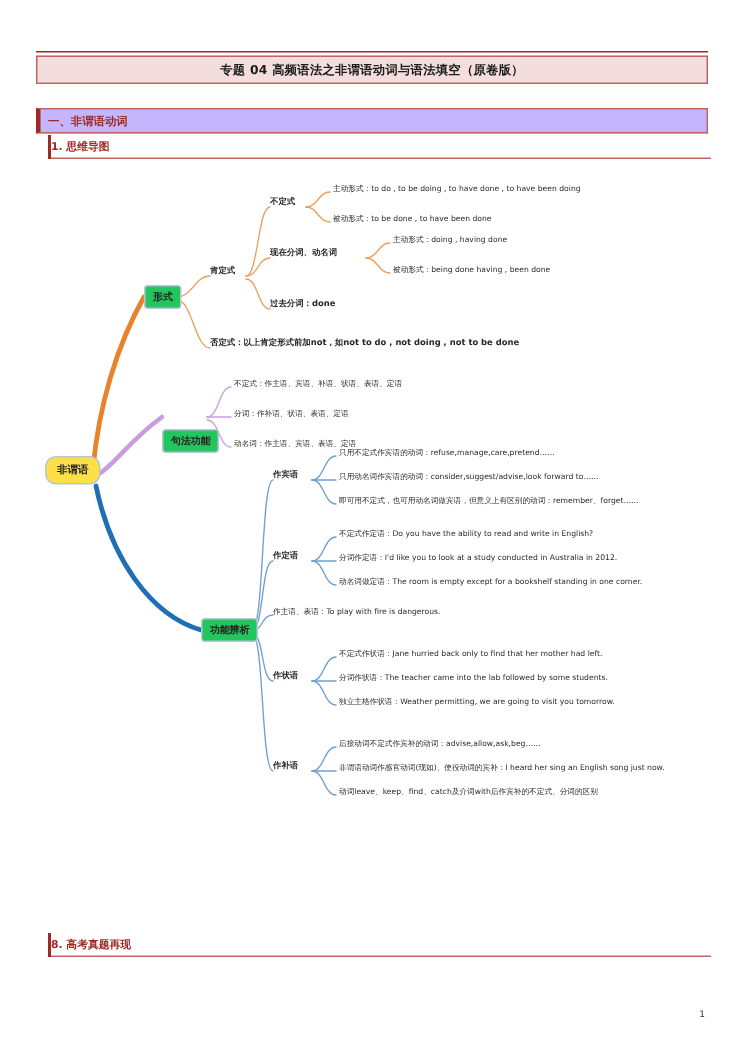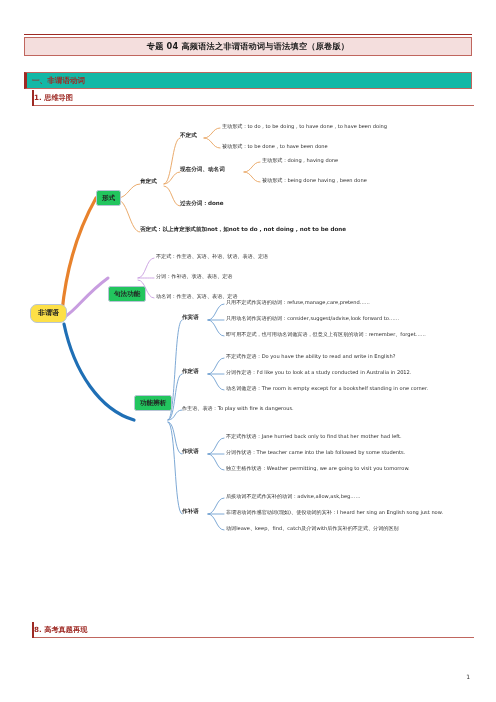--- a/index.html
+++ b/index.html
@@ -51,21 +51,21 @@
   
   .sec1 {
     position: absolute;
     left: 24px;
     width: 448px;
     height: 17px;
     border: 0.7px solid #c0665e;
     border-left: 3px solid #9e2a24;
     display: flex;
     align-items: center;
-    background: #14b8a6;
+    background: #c4b5fd;
   }
   .sec1-text {
     font-family: "DejaVu Sans", sans-serif;
     font-size: 7.6px;
     font-weight: bold;
     color: #9e2a24;
     padding-left: 5px;
   }
 
   
@@ -232,21 +232,21 @@
 
     <div class="node node-plain cn-bold" style="left:158px; top:91px;">过去分词：done</div>
 
     <div class="node node-plain cn-bold" style="left:118px; top:117px;">否定式：以上肯定形式前加not，如not to do , not doing , not to be done</div>
 
     <div class="node node-box" style="left:86px; top:176px;">句法功能</div>
     <div class="node leaf" style="left:134px; top:144px;">不定式：作主语、宾语、补语、状语、表语、定语</div>
     <div class="node leaf" style="left:134px; top:164px;">分词：作补语、状语、表语、定语</div>
     <div class="node leaf" style="left:134px; top:184px;">动名词：作主语、宾语、表语、定语</div>
 
-    <div class="node node-box" style="left:112px; top:285px;">功能辨析</div>
+    <div class="node node-box" style="left:112px; top:302px;">功能辨析</div>
 
     <div class="node node-plain cn-bold" style="left:160px; top:205px;">作宾语</div>
     <div class="node leaf" style="left:204px; top:190px;">只用不定式作宾语的动词：refuse,manage,care,pretend……</div>
     <div class="node leaf" style="left:204px; top:206px;">只用动名词作宾语的动词：consider,suggest/advise,look forward to……</div>
     <div class="node leaf" style="left:204px; top:222px;">即可用不定式，也可用动名词做宾语，但意义上有区别的动词：remember、forget……</div>
 
     <div class="node node-plain cn-bold" style="left:160px; top:259px;">作定语</div>
     <div class="node leaf" style="left:204px; top:244px;">不定式作定语：Do you have the ability to read and write in English?</div>
     <div class="node leaf" style="left:204px; top:260px;">分词作定语：I'd like you to look at a study conducted in Australia in 2012.</div>
     <div class="node leaf" style="left:204px; top:276px;">动名词做定语：The room is empty except for a bookshelf standing in one corner.</div>

